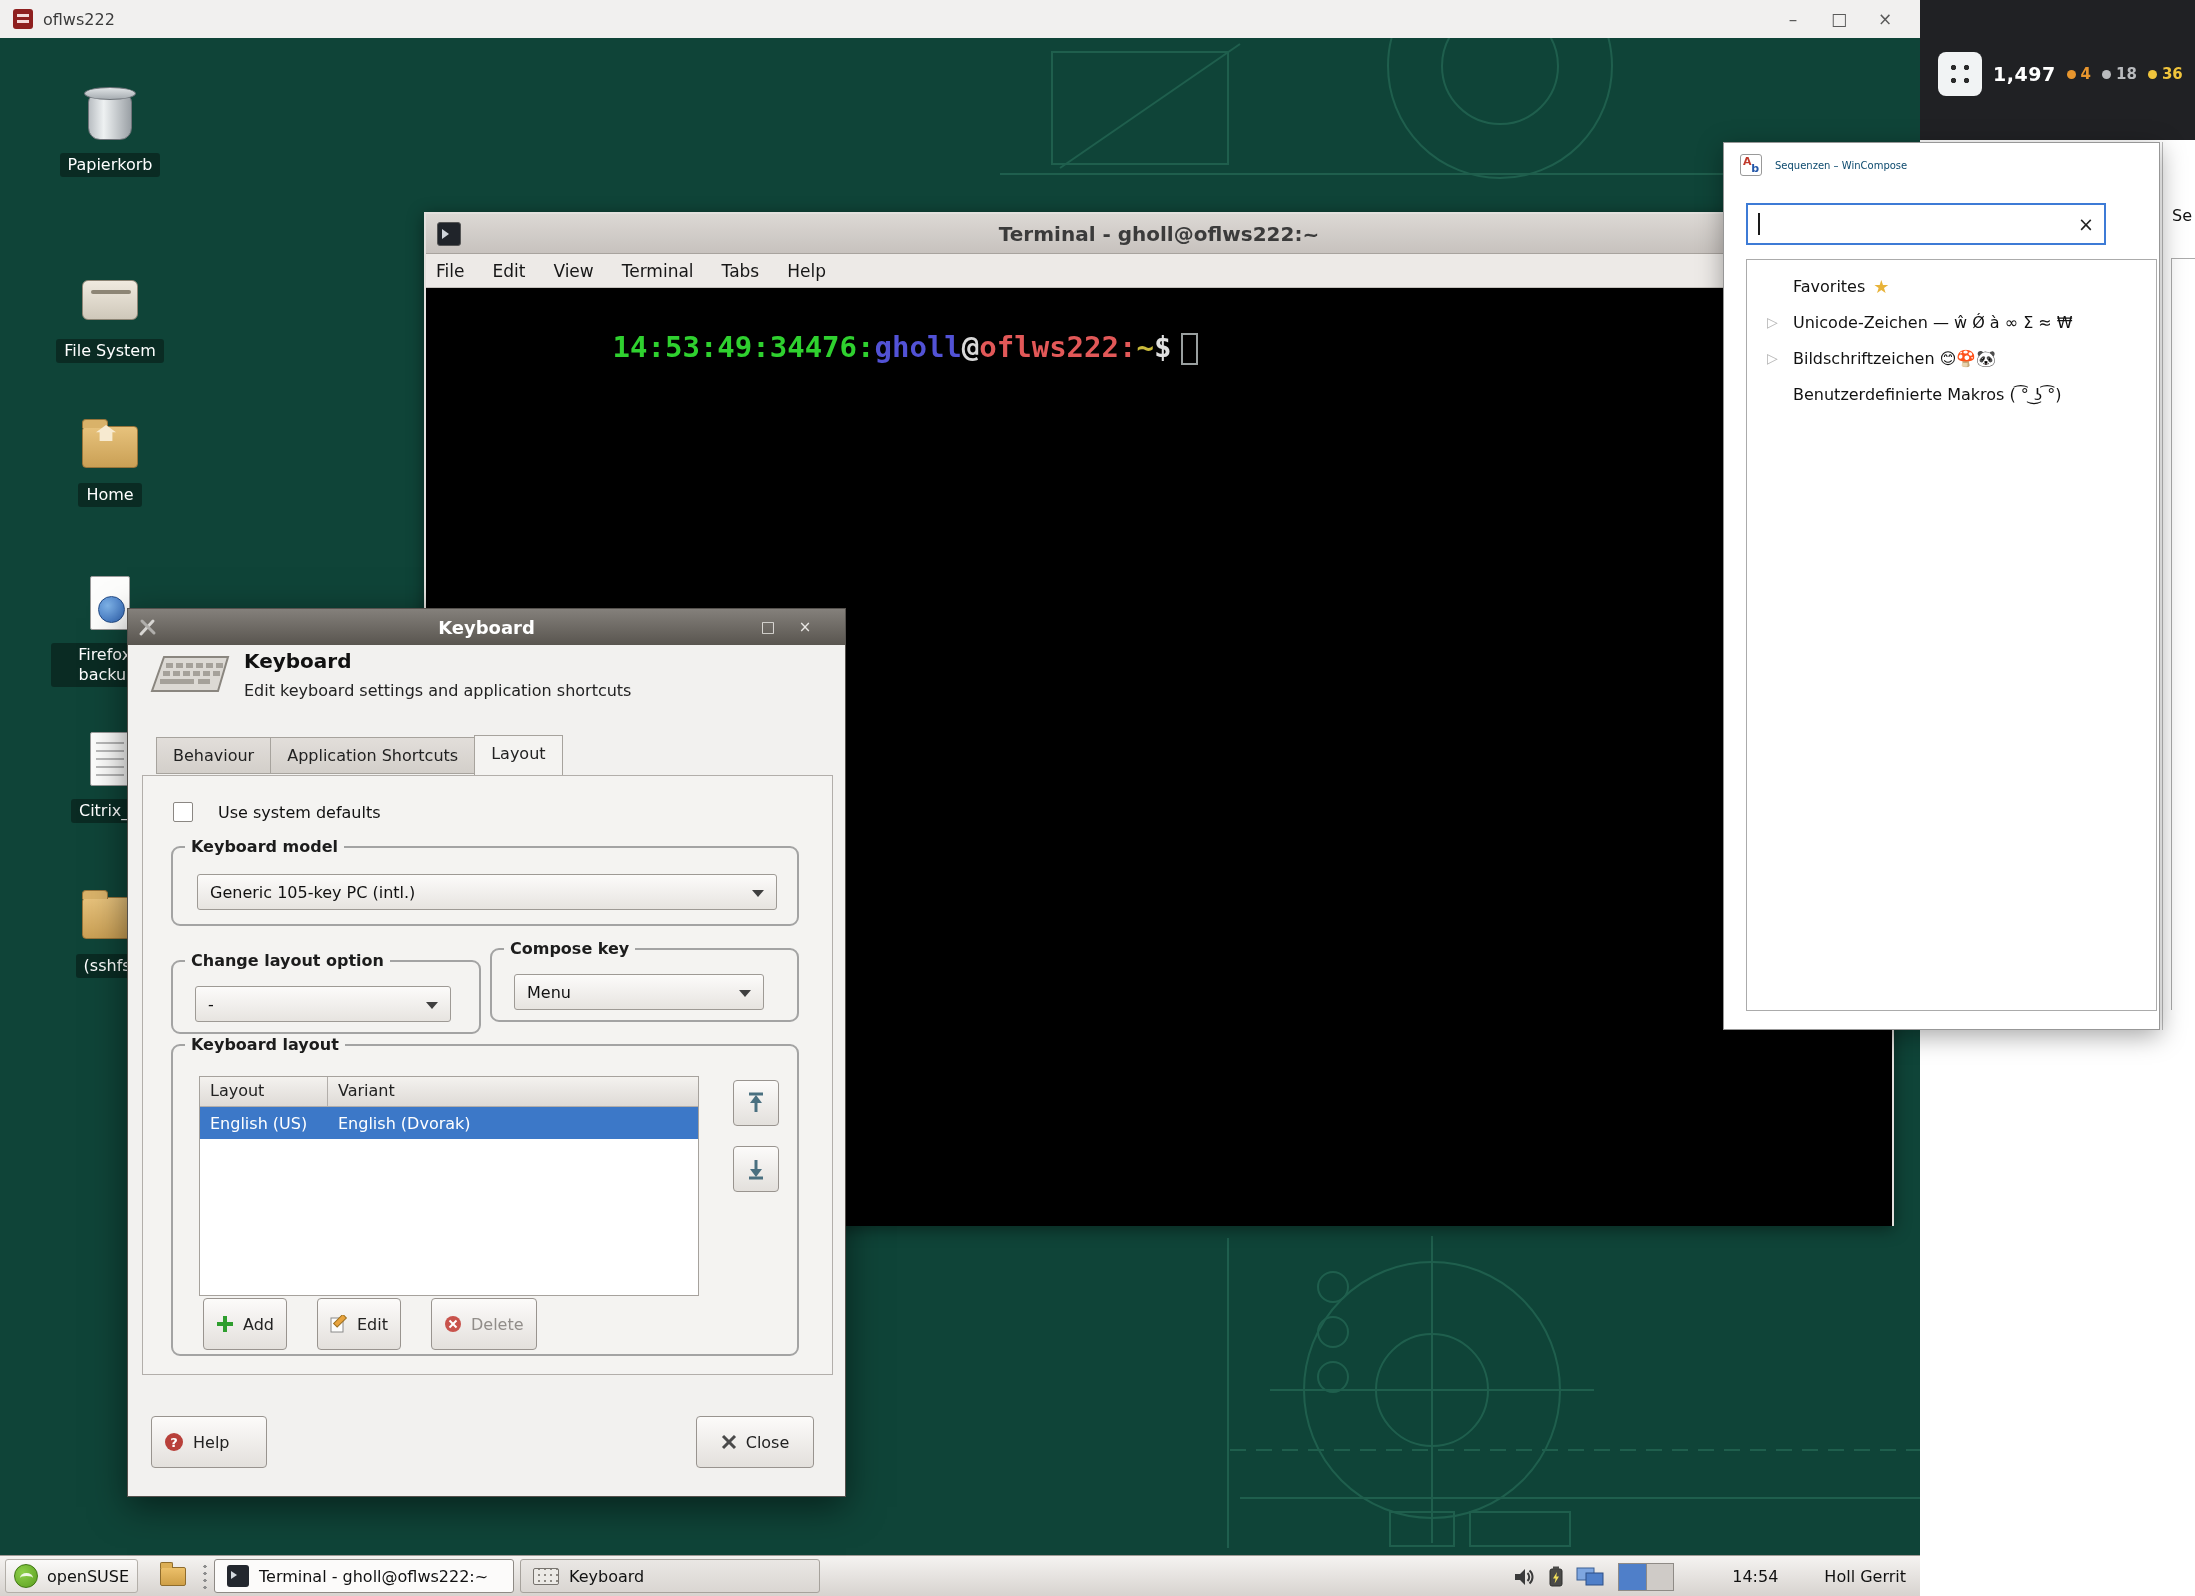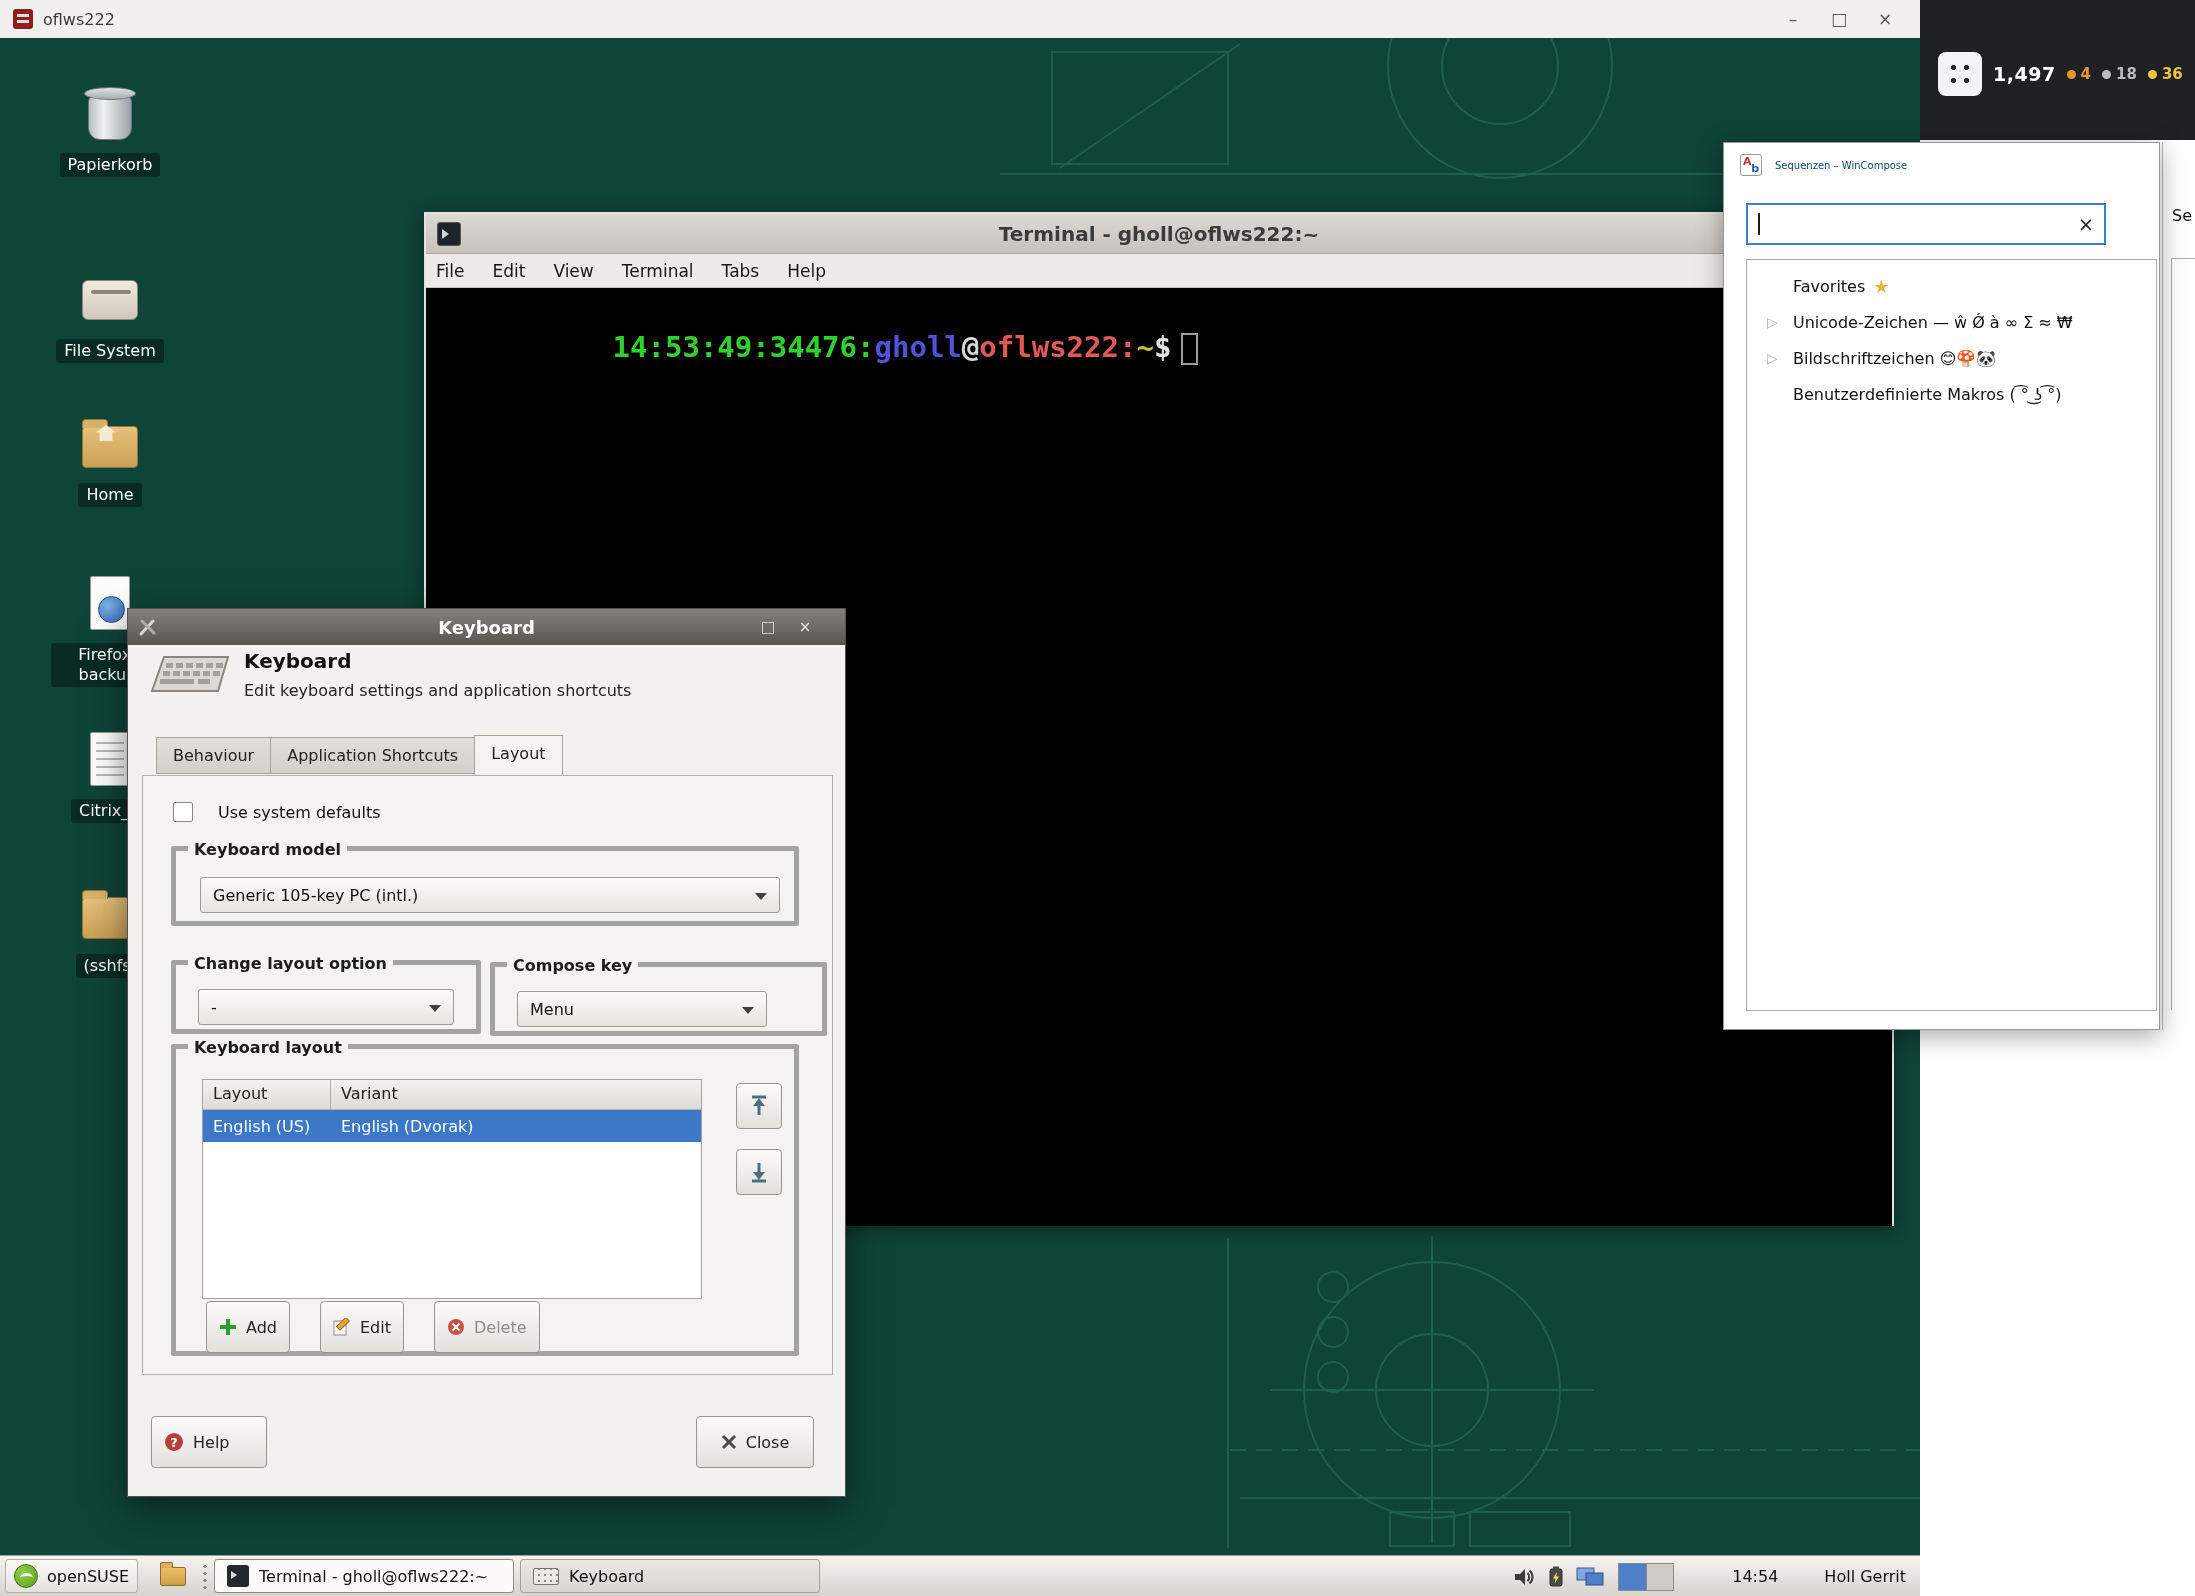--- a/index.html
+++ b/index.html
@@ -69,25 +69,25 @@
   .kd-ctl{width:24px;height:24px;display:grid;place-items:center;color:#e9e7e4;font-size:15px}
   .kb-art{position:absolute;left:22px;top:42px;width:82px;height:48px}
   #kd-h-title{position:absolute;left:116px;top:40px;font-size:20px;font-weight:bold;color:#111}
   #kd-h-sub{position:absolute;left:116px;top:72px;font-size:16px;color:#222}
   #kd-tabs{position:absolute;left:28px;top:126px;display:flex;align-items:flex-end;z-index:3}
   .tab{padding:8px 16px;font-size:16px;background:linear-gradient(#e2deda,#d3cfca);border:1px solid #a7a39d;margin-right:-1px;color:#222}
   .tab.active{background:#f4f3f1;padding-bottom:12px;margin-bottom:-1px;position:relative;z-index:2;border-bottom:none}
   #kd-panel{position:absolute;left:14px;top:166px;width:691px;height:600px;border:1px solid #b2aeaa;background:#f4f3f1;z-index:2}
   .chk-row{position:absolute;left:30px;top:26px;display:flex;align-items:center;gap:25px;font-size:16px;color:#111}
   .chk{width:20px;height:20px;background:#fff;border:1px solid #8b8783;border-radius:2px}
-  .group{position:absolute;border:5px solid #a3a3a3;border-radius:2px}
+  .group{position:absolute;border:2px solid #a3a3a3;border-radius:9px}
   .group-label{position:absolute;top:-11px;left:12px;background:#f4f3f1;padding:0 6px;font-weight:bold;font-size:16px;color:#1c1c1c;white-space:nowrap}
   #grp-model{left:28px;top:70px;width:628px;height:80px}
   #grp-layoutopt{left:28px;top:184px;width:310px;height:74px}
-  #grp-compose{left:347px;top:186px;width:337px;height:74px}
+  #grp-compose{left:347px;top:172px;width:309px;height:74px}
   #grp-kblayout{left:28px;top:268px;width:628px;height:312px}
   .combo{position:absolute;height:36px;background:linear-gradient(#fcfbfa,#e7e4e0);border:1px solid #9e9a95;border-radius:3px;display:flex;align-items:center;padding:0 40px 0 12px;font-size:16px;color:#111}
   .combo .arr{position:absolute;right:12px;top:15px;width:0;height:0;border:6px solid transparent;border-top:7px solid #3f3f3f}
   #combo-model{left:24px;top:26px;width:580px}
   #combo-layoutopt{left:22px;top:24px;width:256px}
   #combo-compose{left:22px;top:24px;width:250px}
   #kb-list{position:absolute;left:26px;top:30px;width:500px;height:220px;background:#fff;border:1px solid #a6a29d}
   .kb-cols{display:flex;height:30px;background:linear-gradient(#f4f2ef,#dedad6);border-bottom:1px solid #b2aeaa;font-size:16px;color:#222}
   .kb-col1{width:128px;padding:4px 10px;border-right:1px solid #b2aeaa}
   .kb-col2{flex:1;padding:4px 10px}

